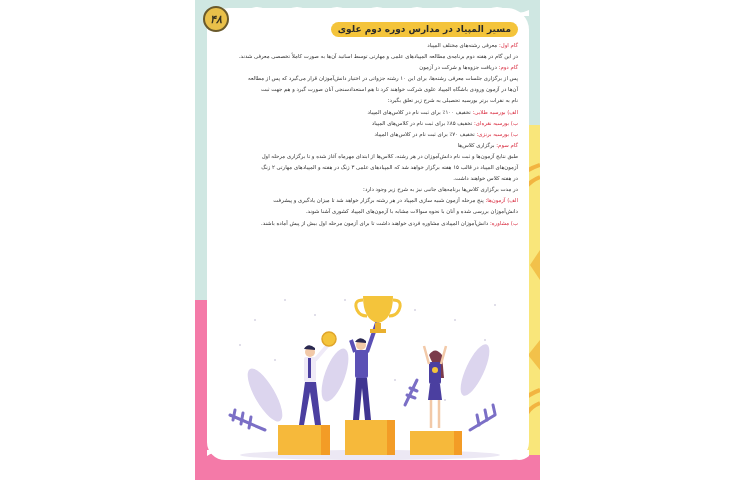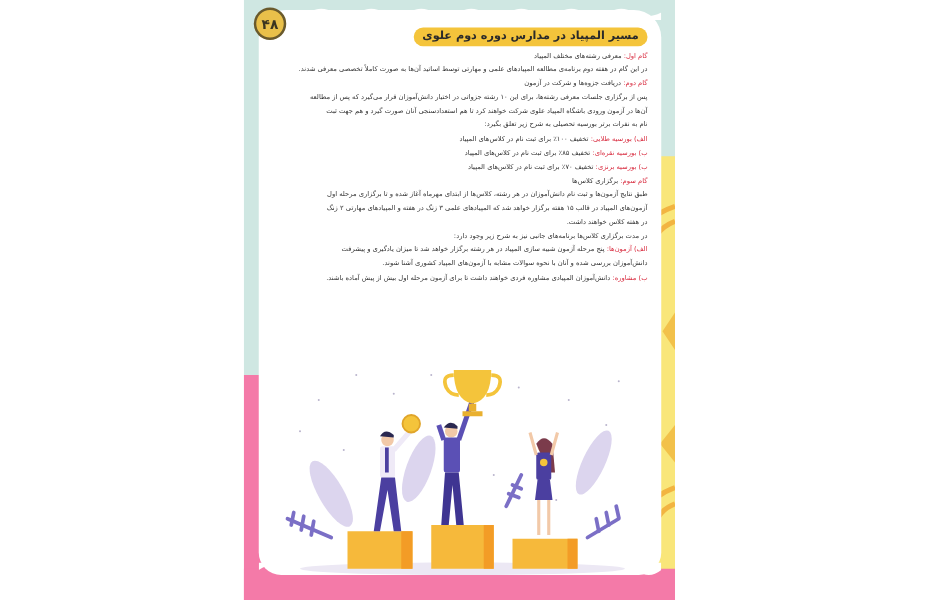--- a/index.html
+++ b/index.html
@@ -35,21 +35,21 @@
     .wave-top {
       position: absolute; left: 12px; top: 0; width: 322px; height: 16px;
     }
     .wave-bottom {
       position: absolute; left: 12px; top: 450px; width: 322px; height: 16px;
     }
     .page-badge {
       position: absolute; left: 8px; top: 6px; width: 26px; height: 26px;
       border-radius: 50%; background: #e9c04a; border: 2px solid #6a5a2c;
       display: flex; align-items: center; justify-content: center;
-      font-size: 11px; color: #3b3520; font-weight: bold; box-sizing: border-box;
+      font-size: 11px; color: #3b3520; font-weight: bold; box-sizing: border-box; font-style: italic;
     }
     .title-bar {
       position: absolute; right: 22px; top: 22px; height: 15px;
       background: #f4c43b; border-radius: 8px; padding: 0 7px;
       font-size: 9px; font-weight: bold; color: #2a2a2a; line-height: 15px;
       direction: rtl; white-space: nowrap;
     }
     .body-text {
       position: absolute; right: 22px; top: 40px; width: 300px;
       direction: rtl; text-align: right;

